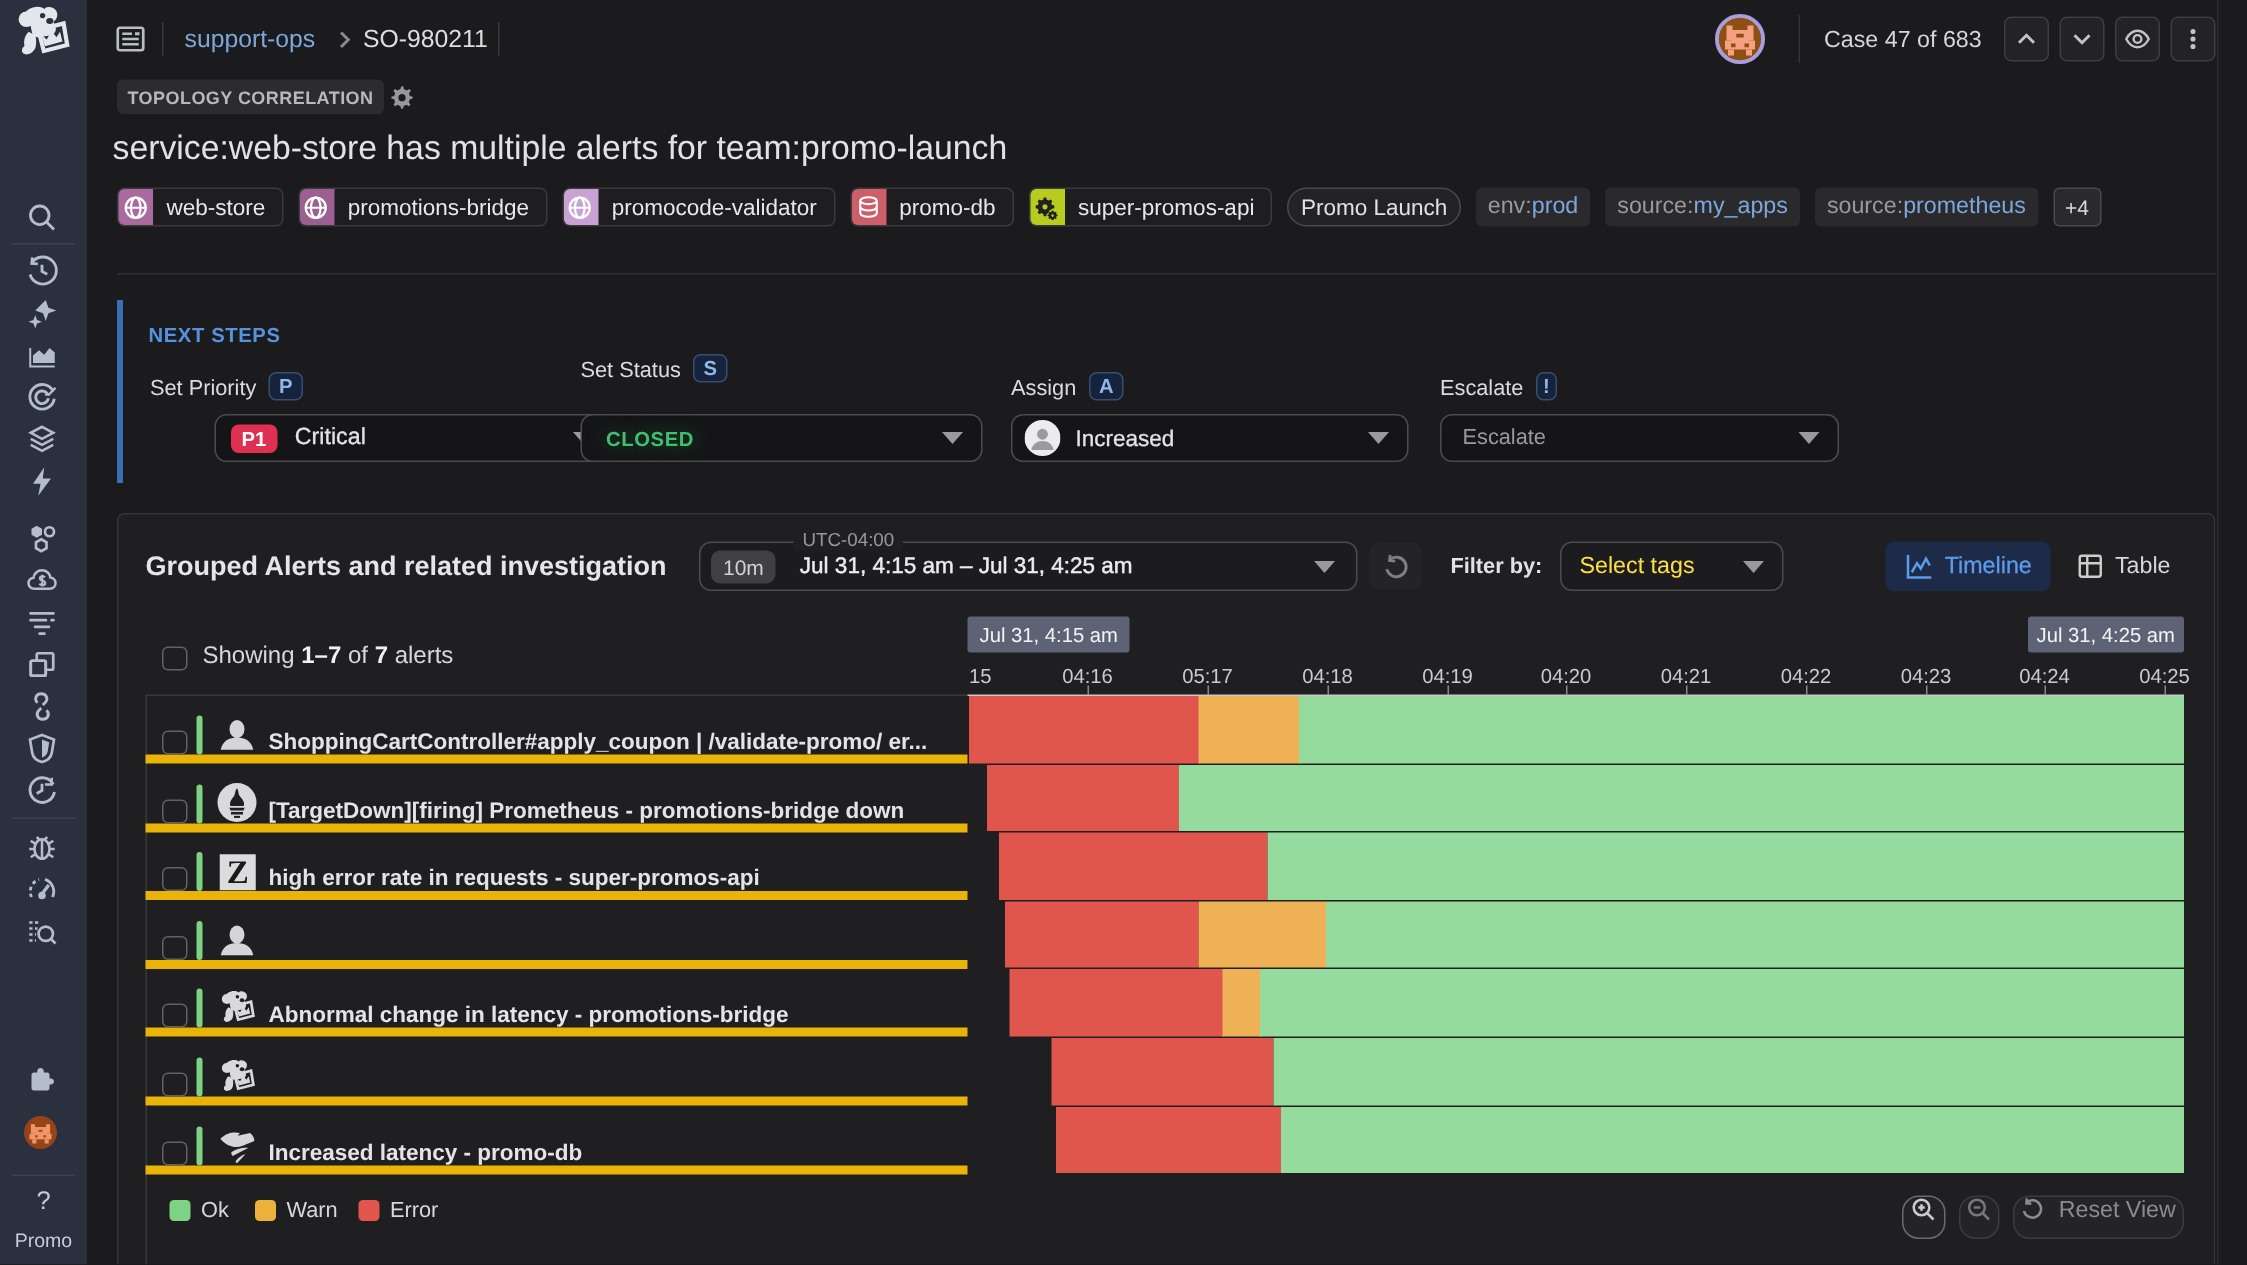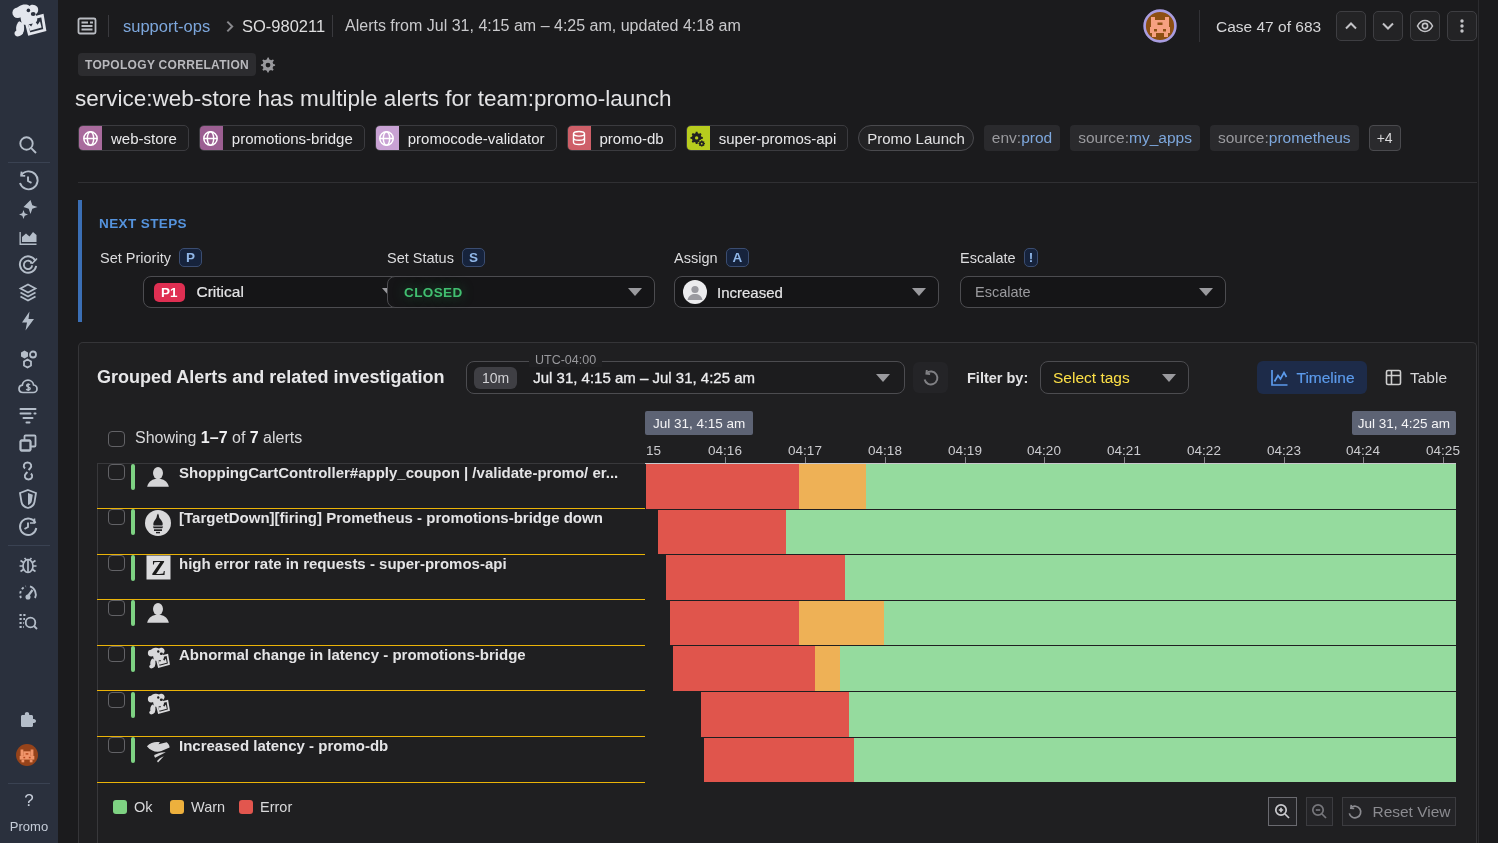--- a/index.html
+++ b/index.html
@@ -20,22 +20,22 @@
   .combo { position:absolute; background:#151517; border:1px solid #4c4c50; border-radius:8px; display:flex; align-items:center; }
   .caret { width:0; height:0; border-left:7px solid transparent; border-right:7px solid transparent; border-top:8px solid #9a9a9e; }
   .keych { display:inline-block; background:#16233c; border:1px solid #3b4d71; border-radius:5px; color:#90b7e8; font-size:13.5px; font-weight:bold; padding:1px 6px; position:relative; top:-1px; }
   .tag { display:flex; align-items:center; height:26px; background:#1e1e20; border:1px solid #3b3b3f; border-radius:5px; overflow:hidden; }
   .tagic { width:24px; height:26px; display:flex; align-items:center; justify-content:center; margin:-1px 0 -1px -1px; border-radius:5px 0 0 5px; }
   .tagtx { color:#e8e8ea; font-size:15px; padding:0 11px 0 9px; }
   .gtag { height:26px; background:#2a2a2d; border-radius:4px; display:flex; align-items:center; padding:0 8px; color:#9a9a9e; font-size:15.5px;text-align:right; }
   .cbx { position:absolute; width:17px; height:16px; border:1.6px solid #626266; border-radius:4px; background:transparent; }
   .leg { position:absolute; top:799px; display:flex; align-items:center; gap:7px; color:#d8d8da; font-size:14.5px; }
   .sw { width:14px; height:14px; border-radius:3px; display:inline-block; }
-  .zbtn { position:absolute; top:797px; height:29px; border:1px solid #3c3c40; border-radius:0; background:#242427; display:flex; align-items:center; justify-content:center; }
-  .arow { position:absolute; left:97px; width:548px; height:45.56px; border-bottom:1px solid #eab308; display:flex; align-items:flex-start; }
+  .zbtn { position:absolute; top:797px; height:29px; border:1px solid #3c3c40; border-radius:11px; background:#242427; display:flex; justify-content:center; }
+  .arow { position:absolute; left:97px; width:548px; height:45.56px; border-bottom:6px solid #eab308; display:flex; align-items:flex-end; }
   .apill { width:4px; height:26px; border-radius:2px; background:#7ed283; margin-left:6px; }
   .aicon { width:28px; margin-left:9px; display:flex; justify-content:center; }
   .atxt { color:#e4e4e6; font-size:15px; font-weight:bold; margin-left:7px; white-space:nowrap; }
   .arow > div { flex-shrink:0; }
   .tick { position:absolute; top:457px; width:1px; height:6px; background:#88888c; }
   .tlab { position:absolute; top:443px; font-size:13.5px; color:#cbcbcf; transform:translateX(-50%); }
   .bseg { position:absolute; height:44.56px; }
 </style>
 </head>
 <body>
@@ -48,21 +48,20 @@
         <path d="M5.5 7.5 L12 7.5 M5.5 11 L16.5 11 M5.5 14.5 L16.5 14.5"></path>
         <path d="M14 6.5 L17 6.5 L17 8.5 L14 8.5 Z" fill="#b9bcc2" stroke="none"></path>
       </svg>
     <div class="abs" style="left:50px;top:15px;width:1px;height:22px;background:#3a3a3e;"></div>
     <div class="txt" style="left:65px;top:17px;font-size:16.5px;color:#7da7dc;">support-ops</div>
     <svg class="abs" style="left:165px;top:20px;" width="13" height="13" viewBox="0 0 12 12" fill="none" stroke="#8a8a8e" stroke-width="1.8">
         <path d="M4 1.5 L8.5 6 L4 10.5"></path>
       </svg>
     <div class="txt" style="left:184px;top:17px;font-size:16.5px;color:#dededf;">SO-980211</div>
     <div class="abs" style="left:274px;top:15px;width:1px;height:22px;background:#3a3a3e;"></div>
-    <div class="txt" style="left:287px;top:17px;font-size:16px;color:#c9c9cc;">Alerts from Jul 31, 4:15 am – 4:25 am, updated 4:18 am</div>
 
     <svg class="abs" style="left:1085px;top:9px;" width="34" height="34" viewBox="0 0 34 34">
         <circle cx="17" cy="17" r="16" fill="#8d4f12"></circle>
         <circle cx="17" cy="17" r="15.4" fill="none" stroke="#a99de0" stroke-width="2.6"></circle>
         <g fill="#f5a080">
           <rect x="8" y="8" width="4" height="10"></rect>
           <rect x="22" y="8" width="4" height="10"></rect>
           <rect x="11" y="11" width="12" height="8"></rect>
           <rect x="7" y="18" width="20" height="6"></rect>
           <rect x="9" y="24" width="4" height="4"></rect>
@@ -163,21 +162,21 @@
       <div class="gtag">source:<span style="color:#7da7dc;">my_apps</span></div>
       <div class="gtag">source:<span style="color:#7da7dc;">prometheus</span></div>
       <div class="gtag" style="border:1px solid #4a4a4e;background:#2a2a2d;color:#d9d9db;font-size:14px;padding:0 7px;">+4</div>
     </div>
 
     <div class="abs" style="left:78px;top:182px;width:1399px;height:1px;background:#303033;"></div>
 
     <div class="abs" style="left:78px;top:200px;width:4px;height:122px;background:#3b6fb5;"></div>
     <div class="txt" style="left:99px;top:216px;font-size:13.5px;font-weight:bold;letter-spacing:0.4px;color:#5593dd;">NEXT STEPS</div>
     <div class="txt" style="left:100px;top:249px;font-size:14.5px;color:#dcdcde;">Set Priority&nbsp;&nbsp;<span class="keych">P</span></div>
-    <div class="txt" style="left:387px;top:249px;font-size:14.5px;color:#dcdcde;">Set Status&nbsp;&nbsp;<span class="keych">S</span></div>
+    <div class="txt" style="left:387px;top:237px;font-size:14.5px;color:#dcdcde;">Set Status&nbsp;&nbsp;<span class="keych">S</span></div>
     <div class="txt" style="left:674px;top:249px;font-size:14.5px;color:#dcdcde;">Assign&nbsp;&nbsp;<span class="keych">A</span></div>
     <div class="txt" style="left:960px;top:249px;font-size:14.5px;color:#dcdcde;">Escalate&nbsp;&nbsp;<span class="keych" style="padding:1px 4px;">!</span></div>
 
     <div class="combo" style="left:100px;top:276px;width:266px;height:32px;margin-left:43px;">
       <span style="background:#dc3545;background:#df2f52;color:#fff;font-weight:bold;font-size:13.5px;border-radius:5px;padding:2px 7px;margin-left:10px;">P1</span>
       <span style="color:#e4e4e6;font-size:15.5px;margin-left:12px;-webkit-text-stroke:0.2px #e4e4e6;">Critical</span>
       <span class="caret" style="position:absolute;right:12px;"></span>
     </div>
     <div class="combo" style="left:387px;top:276px;width:268px;height:32px;">
       <span style="color:#41bf70;font-weight:bold;font-size:13.5px;letter-spacing:0.4px;margin-left:16px;text-shadow:0 0 12px rgba(40,160,80,0.55);">CLOSED</span>
@@ -335,21 +334,21 @@
     </div>
     <div id="chart">
 
       <div class="abs" style="left:645px;top:411px;height:24px;background:#5d6374;border-radius:2px;display:flex;align-items:center;padding:0 8px;color:#f4f4f6;font-size:13.5px;">Jul 31, 4:15 am</div>
       <div class="abs" style="right:42px;top:411px;height:24px;background:#5d6374;border-radius:2px;display:flex;align-items:center;padding:0 6px;color:#f4f4f6;font-size:13.5px;white-space:nowrap;">Jul 31, 4:25 am</div>
 
       <div id="axis">
         <div class="txt" style="left:646px;top:443px;font-size:13.5px;color:#cbcbcf;">15</div>
         <div class="tlab" style="left:725px;">04:16</div>
           <div class="tick" style="left:725px;"></div>
-        <div class="tlab" style="left:805px;">04:17</div>
+        <div class="tlab" style="left:805px;">05:17</div>
           <div class="tick" style="left:805px;"></div>
         <div class="tlab" style="left:885px;">04:18</div>
           <div class="tick" style="left:885px;"></div>
         <div class="tlab" style="left:965px;">04:19</div>
           <div class="tick" style="left:965px;"></div>
         <div class="tlab" style="left:1044px;">04:20</div>
           <div class="tick" style="left:1044px;"></div>
         <div class="tlab" style="left:1124px;">04:21</div>
           <div class="tick" style="left:1124px;"></div>
         <div class="tlab" style="left:1204px;">04:22</div>

